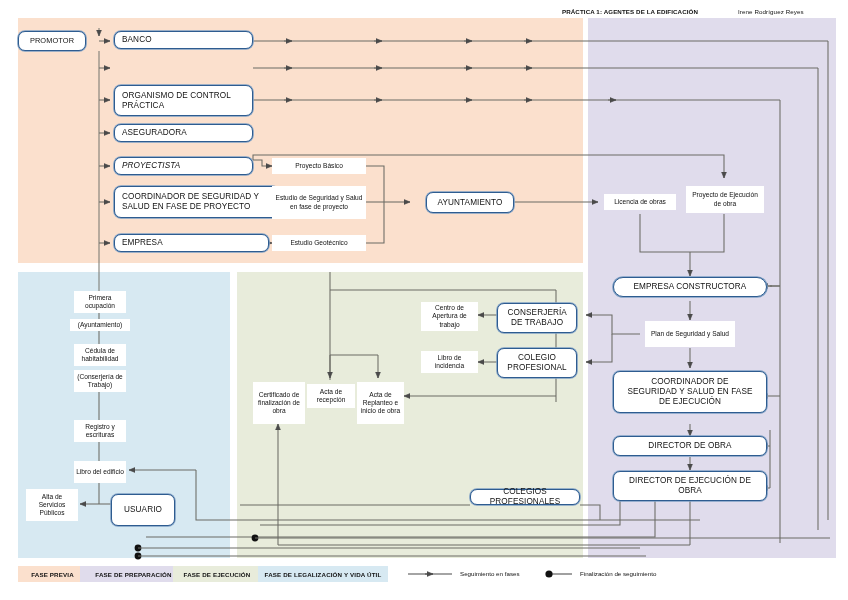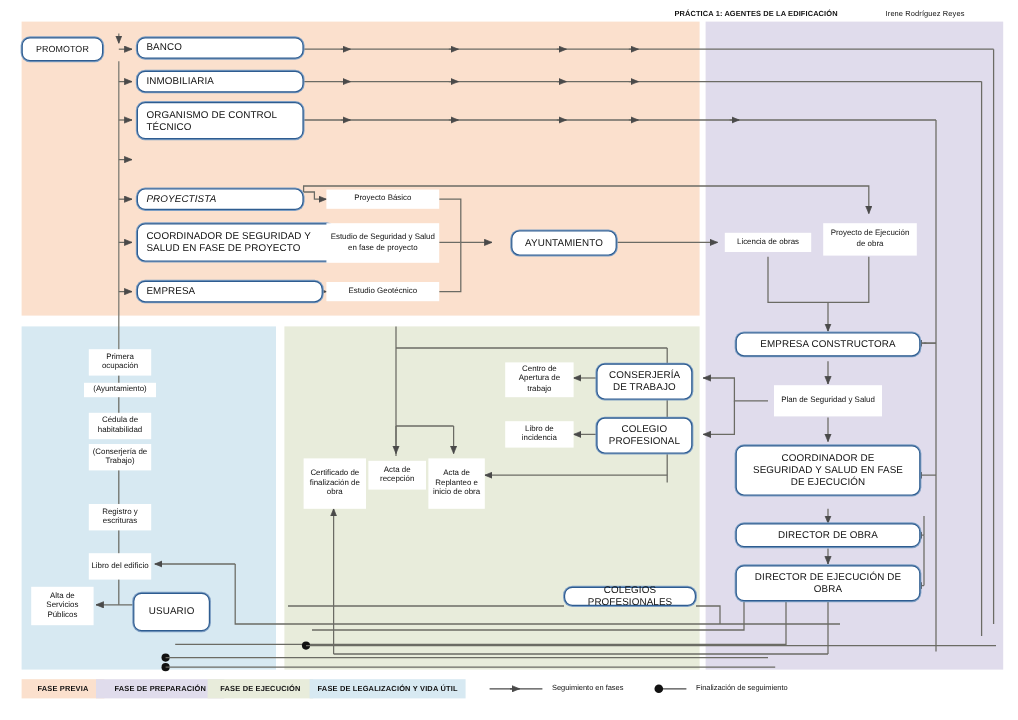--- a/index.html
+++ b/index.html
@@ -165,36 +165,36 @@
     <circle cx="255" cy="538" r="3.4" fill="#111"></circle>
     <g fill="none" stroke="#6b6b64" stroke-width="1.05">
       <path d="M138,548 L640,548"></path>
       <path d="M138,556 L646,556"></path>
       <path d="M255,538 L830,538"></path>
     </g>
   </svg>
 
   <div class="node agent" style="left:18px;top:31px;width:68px;height:20px;font-size:7.4px;">PROMOTOR</div>
   <div class="node agent left" style="left:114px;top:31px;width:139px;height:18px;">BANCO</div>
-  <div class="node agent left" style="left:114px;top:59px;width:139px;height:18px;">INMOBILIARIA</div>
-  <div class="node agent left" style="left:114px;top:85px;width:139px;height:31px;">ORGANISMO DE CONTROL TÉCNICO</div>
+  <div class="node agent left" style="left:114px;top:85px;width:139px;height:31px;">ORGANISMO DE CONTROL PRÁCTICA</div>
+  <div class="node agent left" style="left:114px;top:124px;width:139px;height:18px;">ASEGURADORA</div>
   <div class="node agent left" style="left:114px;top:157px;width:139px;height:18px;font-style:italic;">PROYECTISTA</div>
   <div class="node agent left" style="left:114px;top:186px;width:165px;height:32px;">COORDINADOR DE SEGURIDAD Y SALUD EN FASE DE PROYECTO</div>
   <div class="node agent left" style="left:114px;top:234px;width:155px;height:18px;">EMPRESA</div>
 
   <div class="node doc" style="left:272px;top:158px;width:94px;height:16px;">Proyecto Básico</div>
   <div class="node doc" style="left:272px;top:186px;width:94px;height:33px;">Estudio de Seguridad y Salud en fase de proyecto</div>
   <div class="node doc" style="left:272px;top:235px;width:94px;height:16px;">Estudio Geotécnico</div>
 
   <div class="node agent" style="left:426px;top:192px;width:88px;height:21px;">AYUNTAMIENTO</div>
 
   <div class="node doc" style="left:604px;top:194px;width:72px;height:16px;">Licencia de obras</div>
   <div class="node doc" style="left:686px;top:186px;width:78px;height:27px;">Proyecto de Ejecución de obra</div>
 
-  <div class="node agent" style="left:613px;top:277px;width:154px;height:20px;">EMPRESA CONSTRUCTORA</div>
+  <div class="node agent" style="left:613px;top:277px;width:154px;height:20px;border-radius:10px;">EMPRESA CONSTRUCTORA</div>
   <div class="node doc" style="left:645px;top:321px;width:90px;height:26px;">Plan de Seguridad y Salud</div>
   <div class="node agent" style="left:613px;top:371px;width:154px;height:42px;text-align:center;">COORDINADOR DE SEGURIDAD Y SALUD EN FASE DE EJECUCIÓN</div>
   <div class="node agent" style="left:613px;top:436px;width:154px;height:20px;">DIRECTOR DE OBRA</div>
   <div class="node agent" style="left:613px;top:471px;width:154px;height:30px;">DIRECTOR DE  EJECUCIÓN DE OBRA</div>
 
   <div class="node agent" style="left:497px;top:303px;width:80px;height:30px;">CONSERJERÍA DE TRABAJO</div>
   <div class="node agent" style="left:497px;top:348px;width:80px;height:30px;">COLEGIO PROFESIONAL</div>
   <div class="node doc" style="left:421px;top:302px;width:57px;height:29px;">Centro de Apertura de trabajo</div>
   <div class="node doc" style="left:421px;top:351px;width:57px;height:22px;">Libro de incidencia</div>
 

